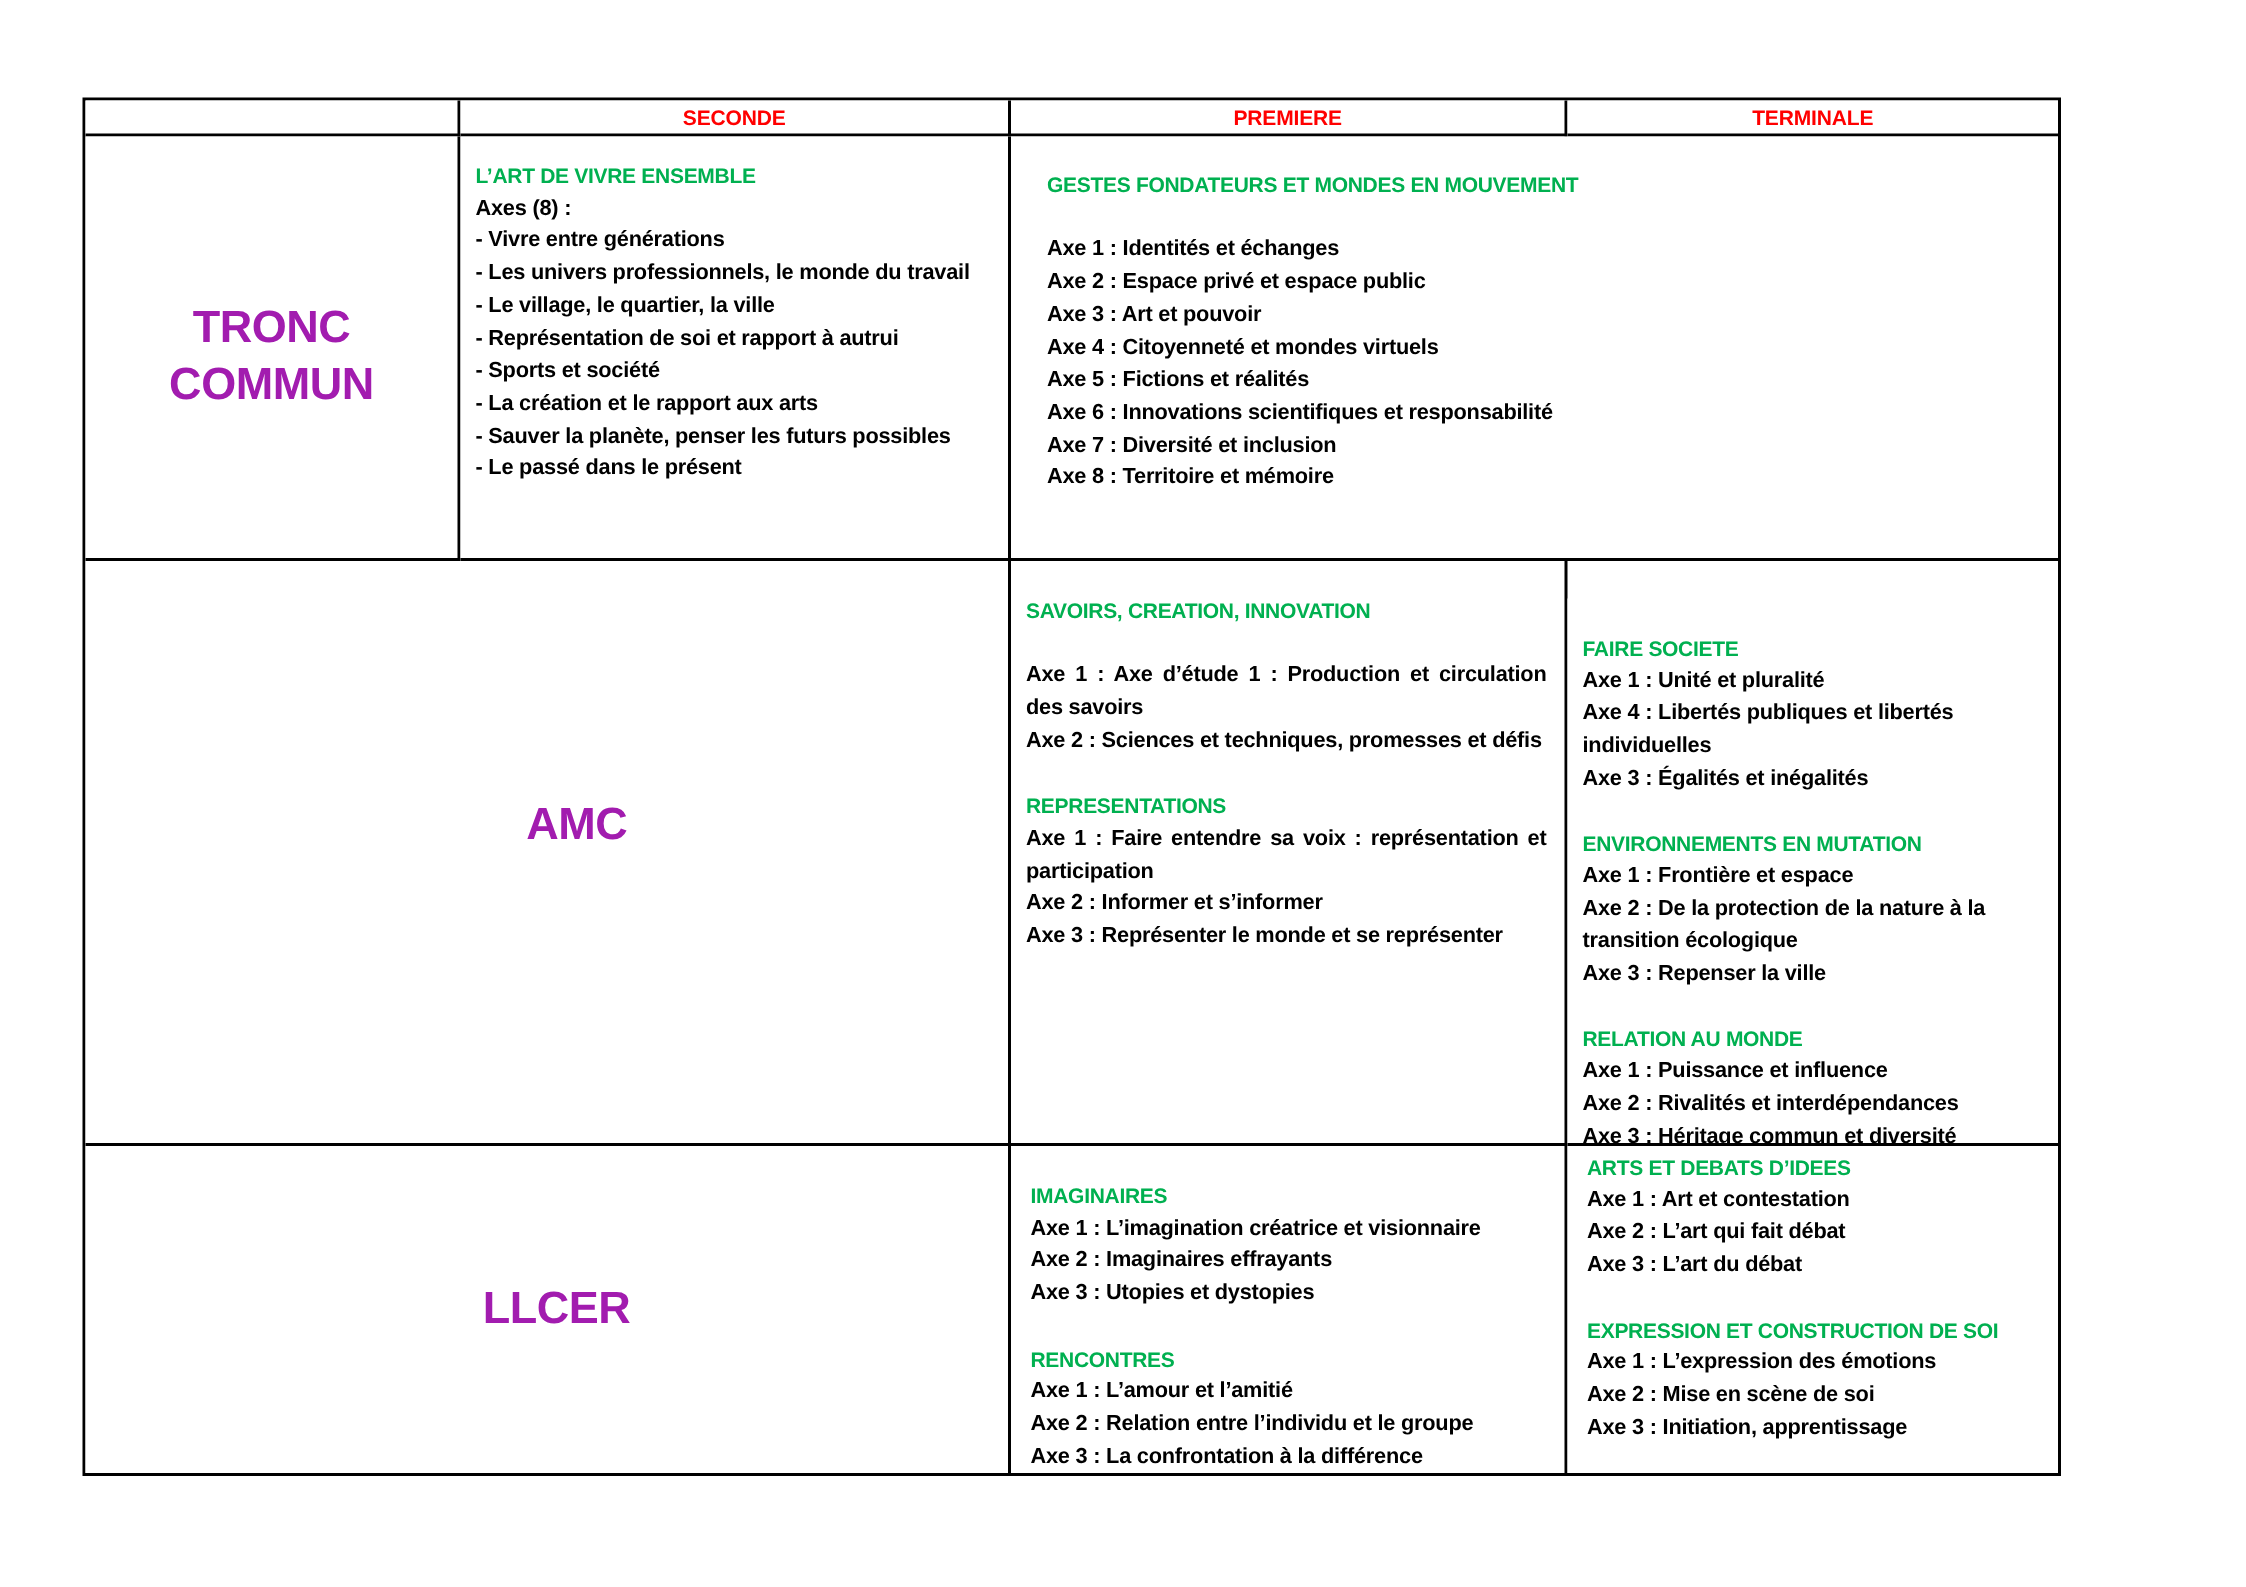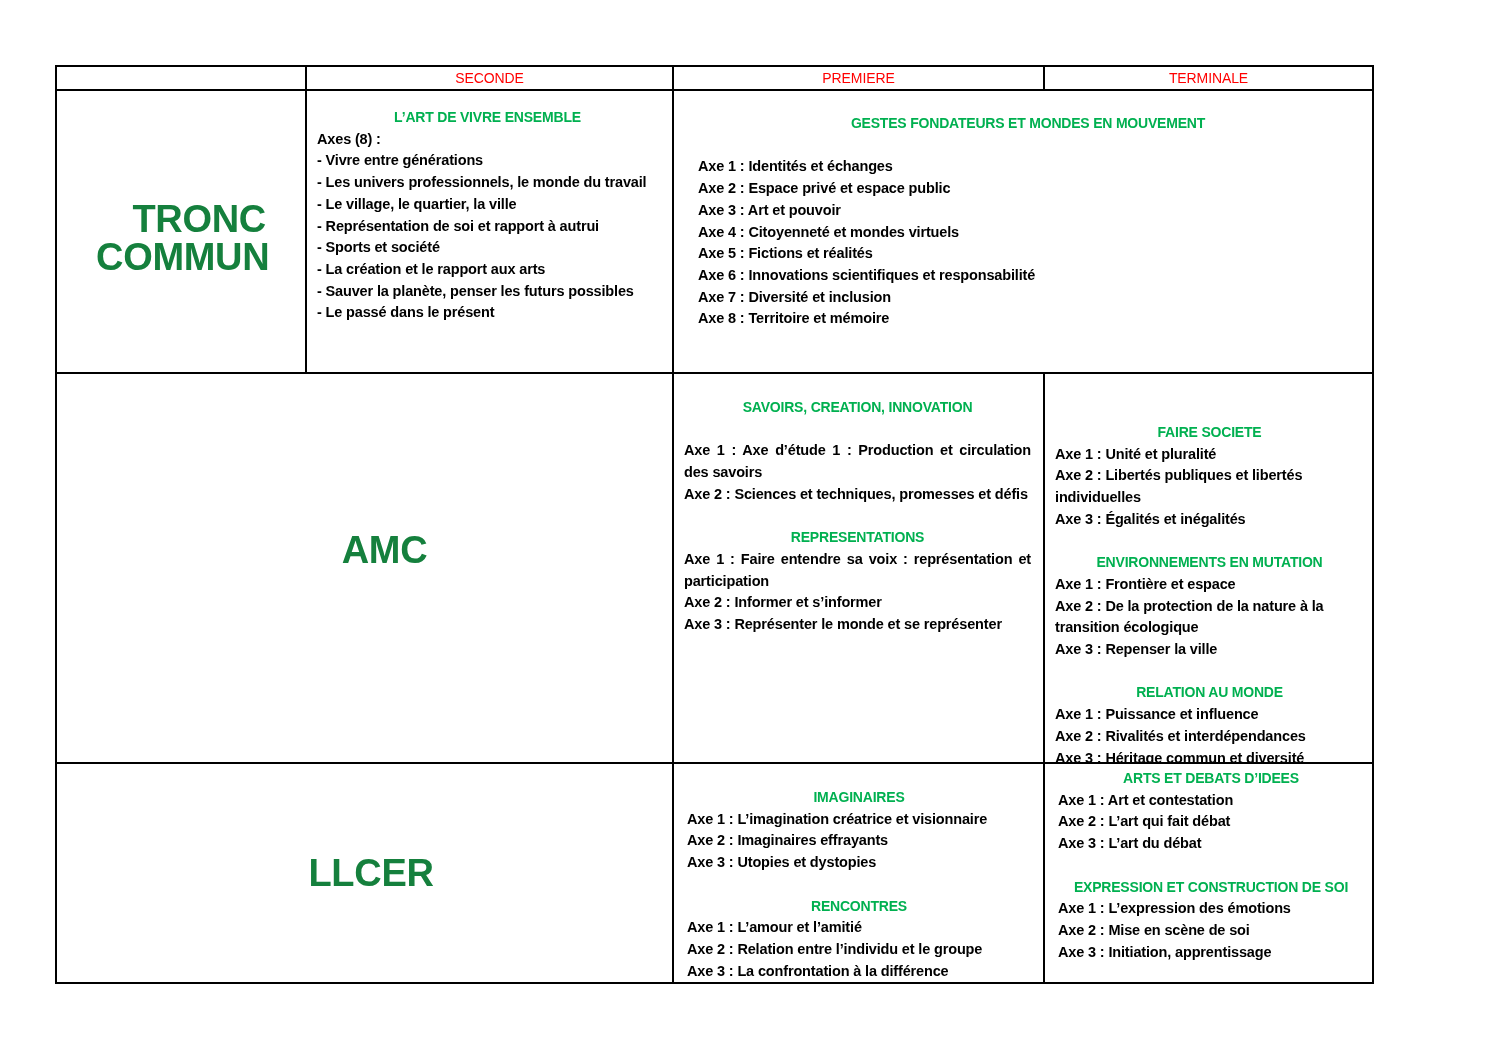--- a/index.html
+++ b/index.html
@@ -46,56 +46,54 @@
   .g-r2p  { grid-area: 3/3/4/4; }
   .g-r2t  { grid-area: 3/4/4/5; }
   .g-r3l  { grid-area: 4/1/5/3; }
   .g-r3p  { grid-area: 4/3/5/4; }
   .g-r3t  { grid-area: 4/4/5/5; }
 
   .head {
     display: flex;
     align-items: center;
     justify-content: center;
-    font-weight: normal;
+    font-weight: bold;
     font-size: 14px;
     color: #FF0000;
     letter-spacing: -0.1px;
   }
 
   .label-cell {
     display: flex;
     align-items: center;
     justify-content: center;
     text-align: center;
   }
   .row-label {
     font-weight: bold;
-    font-size: 38px;
+    font-size: 30px;
     line-height: 38px;
-    color: #15803d;
+    color: #a21caf;
     letter-spacing: -0.3px;
-    text-align: right;
   }
   .g-r1l .row-label { max-width: 170px; transform: translateY(6px); }
   .g-r2l .row-label { transform: translateY(-18px); margin-left: 40px; }
 
   .body-text {
     font-weight: bold;
     font-size: 14.5px;
     line-height: 21.7px;
     color: #000000;
     letter-spacing: -0.15px;
   }
   .sec-title {
     font-weight: bold;
     font-size: 14px;
     line-height: 21.7px;
     color: #00B050;
-    text-align: center;
     letter-spacing: -0.2px;
   }
   .gap-after { margin-bottom: 21.7px; }
   .section + .section { margin-top: 21.7px; }
   .justify .item { text-align: justify; }
 
   
   .pad-tronc-sec { padding: 16px 14px 0 10px; }
   .pad-tronc-pt  { padding: 22px 14px 0 24px; }
   .pad-amc-p     { padding: 23px 12px 0 10px; }
@@ -158,21 +156,21 @@
         <div class="item">Axe 1 : Faire entendre sa voix : représentation et participation</div>
         <div class="item">Axe 2 : Informer et s’informer</div>
         <div class="item">Axe 3 : Représenter le monde et se représenter</div>
       </div>
     </div>
 
     <div class="cell g-r2t c-last body-text pad-amc-t">
       <div class="section">
         <div class="sec-title">FAIRE SOCIETE</div>
         <div class="item">Axe 1 : Unité et pluralité</div>
-        <div class="item">Axe 2 : Libertés publiques et libertés individuelles</div>
+        <div class="item">Axe 4 : Libertés publiques et libertés individuelles</div>
         <div class="item">Axe 3 : Égalités et inégalités</div>
       </div>
       <div class="section">
         <div class="sec-title">ENVIRONNEMENTS EN MUTATION</div>
         <div class="item">Axe 1 : Frontière et espace</div>
         <div class="item">Axe 2 : De la protection de la nature à la transition écologique</div>
         <div class="item">Axe 3 : Repenser la ville</div>
       </div>
       <div class="section">
         <div class="sec-title">RELATION AU MONDE</div>

